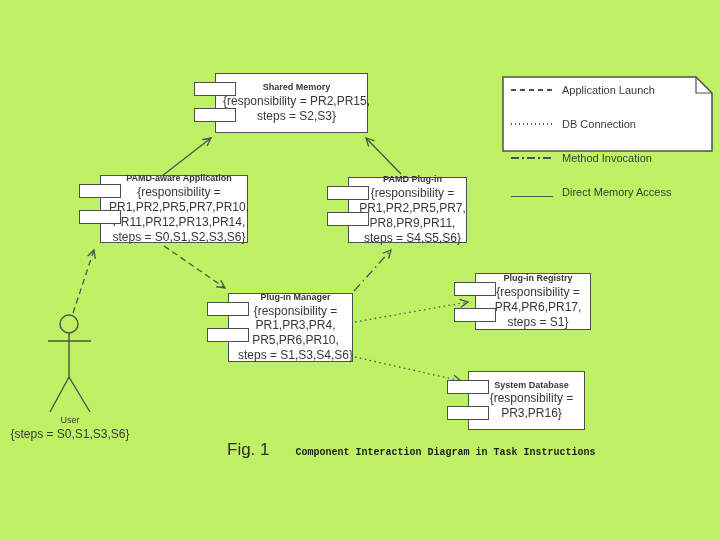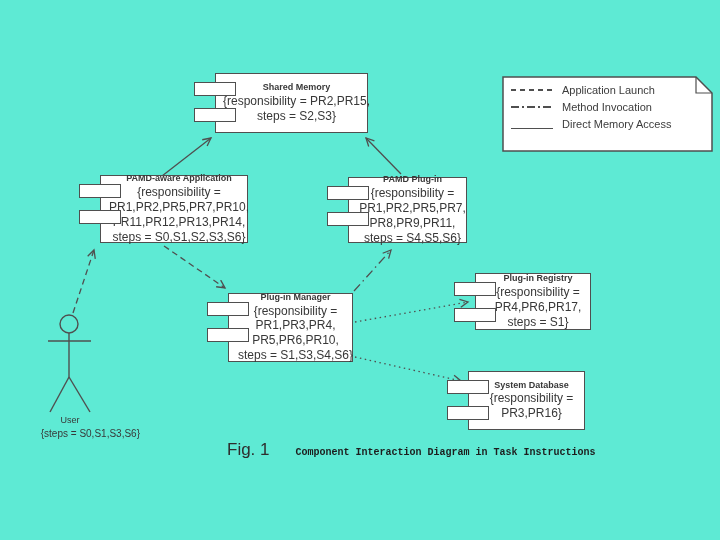--- a/index.html
+++ b/index.html
@@ -1,52 +1,52 @@
 <!DOCTYPE html>
 <html><head>
 <meta charset="utf-8">
 <style>
   html,body { margin:0; padding:0; background:#ffffff; }
   #stage {
-    position:relative; width:720px; height:540px; background:#5eead4;
+    position:relative; width:720px; height:540px; background:#bef264;
     font-family:"Liberation Sans", sans-serif; color:#383838; overflow:hidden;
   }
   #wires { position:absolute; left:0; top:0; z-index:1; pointer-events:none; }
 
   .component {
     position:absolute; z-index:2; background:#ffffff;
     border:1.5px solid #4f4f4f; box-sizing:border-box;
     display:flex; flex-direction:column; justify-content:center; align-items:center;
     text-align:center; padding:2px 2px 2px 12px;
   }
   .tab {
     position:absolute; left:-22px; width:40px; height:12px;
     background:#ffffff; border:1.5px solid #4f4f4f; z-index:3;
   }
   .tab1 { top:8px; } .tab2 { top:34px; }
   .ctitle { font-size:9px; font-weight:bold; line-height:1.3; white-space:nowrap; }
   .cprop  { font-size:12px; line-height:1.24; white-space:nowrap; }
 
   #legend {
     position:absolute; left:511px; top:83px; z-index:2;
-    display:flex; flex-direction:column; gap:3px;
+    display:flex; flex-direction:column; gap:20px;
   }
   .lrow { display:flex; align-items:center; height:14px; }
   .lsample { width:42px; height:2px; margin-right:9px; flex:0 0 auto; }
   .lsample.dashed  { background:repeating-linear-gradient(90deg,#4f4f4f 0 5px,transparent 5px 9px); }
   .lsample.dotted  { background:repeating-linear-gradient(90deg,#4f4f4f 0 1.5px,transparent 1.5px 4px); }
   .lsample.dashdot { background:repeating-linear-gradient(90deg,#4f4f4f 0 8px,transparent 8px 11px,#4f4f4f 11px 13px,transparent 13px 16px); }
   .lsample.solid   { background:#4f4f4f; height:1.5px; align-self:end; margin-bottom:2px; }
   .llabel { font-size:11px; color:#3c3c3c; white-space:nowrap; }
 
   #actor-label {
     position:absolute; left:0px; top:415px; width:140px; z-index:2; text-align:center;
   }
   #actor-label .aname { font-size:9px; line-height:1.3; }
-  #actor-label .asteps { font-size:10px; line-height:1.3;text-align:right; }
+  #actor-label .asteps { font-size:12px; line-height:1.3; }
 
   #caption {
     position:absolute; left:227px; top:440px; z-index:2;
     display:flex; align-items:baseline; gap:26px; white-space:nowrap;
   }
   #caption .fig { font-size:17px; color:#2e2e2e; }
   #caption .captitle { font-family:Liberation Mono, monospace; font-weight:bold; font-size:10px; color:#1d1d1d; }
 </style>
 </head>
 <body>
@@ -139,20 +139,24 @@
     <div class="cprop">{responsibility =</div>
     <div class="cprop">PR3,PR16}</div>
   </div>
 
   <div id="legend">
     <div class="lrow">
       <span class="lsample dashed"></span>
       <span class="llabel">Application Launch</span>
     </div>
     <div class="lrow">
+      <span class="lsample dotted"></span>
+      <span class="llabel">DB Connection</span>
+    </div>
+    <div class="lrow">
       <span class="lsample dashdot"></span>
       <span class="llabel">Method Invocation</span>
     </div>
     <div class="lrow">
       <span class="lsample solid"></span>
       <span class="llabel">Direct Memory Access</span>
     </div>
   </div>
 
   <div id="actor-label">

